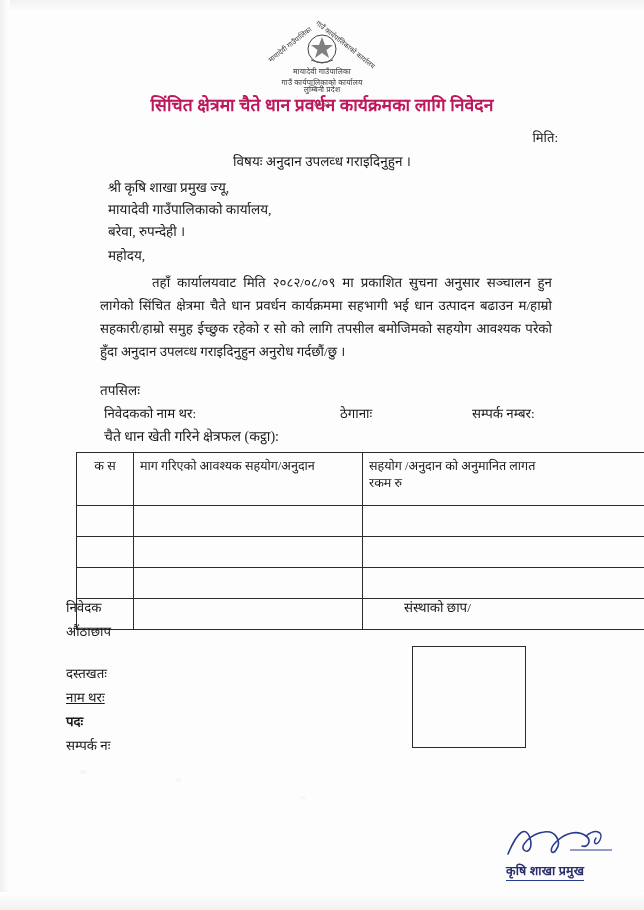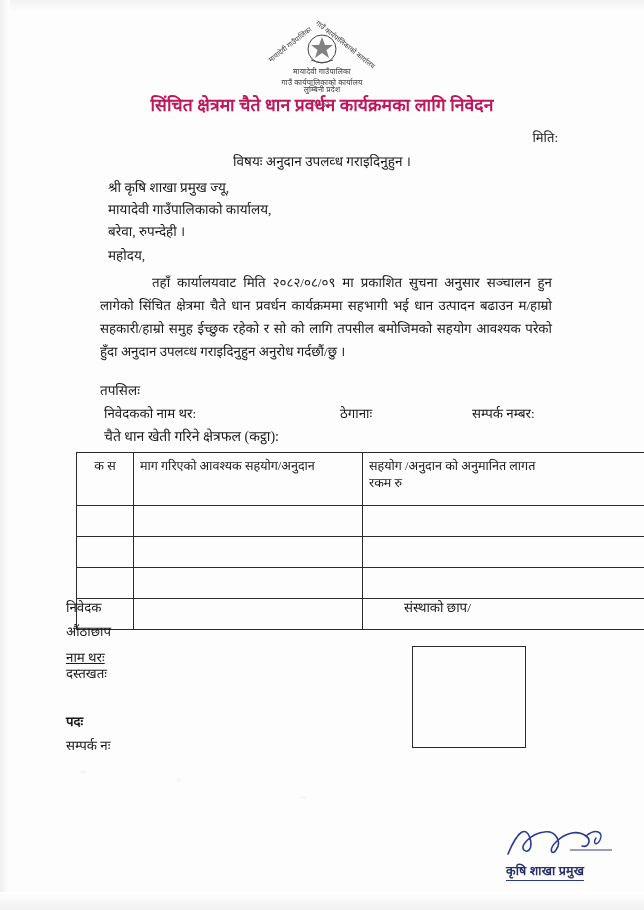--- a/index.html
+++ b/index.html
@@ -195,21 +195,21 @@
   
   .sig-left {
     position: absolute;
     left: 66px;
     font-size: 13.3px;
     line-height: 1.5;
   }
   .sl-1 { top: 598px; }
   .sl-2 { top: 622px; }
   .sl-3 { top: 664px; }
-  .sl-4 { top: 648px; text-decoration: underline; }
+  .sl-4 { top: 688px; text-decoration: underline; }
   .sl-5 { top: 712px; font-weight: bold; }
   .sl-6 { top: 736px; }
 
   .sig-right-label {
     position: absolute;
     top: 598px;
     left: 404px;
     font-size: 13.3px;
   }
   .stamp-box {

